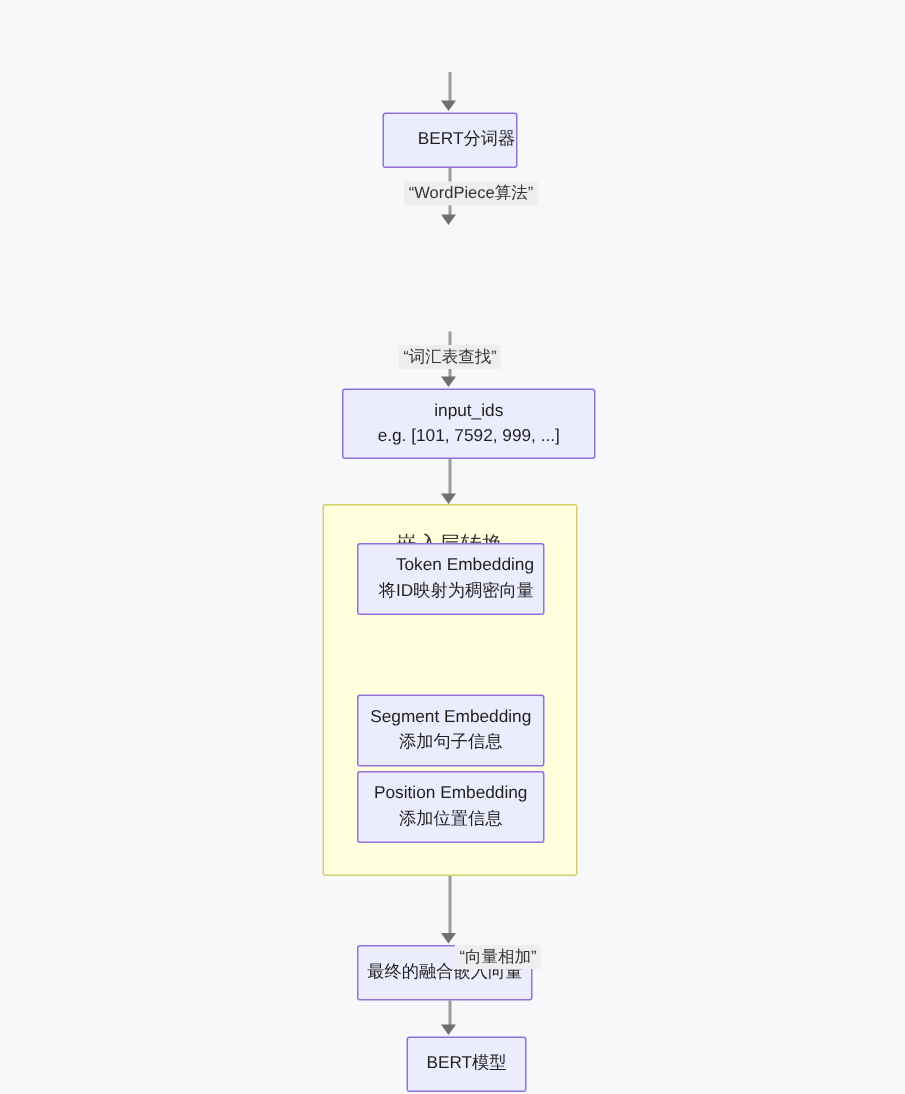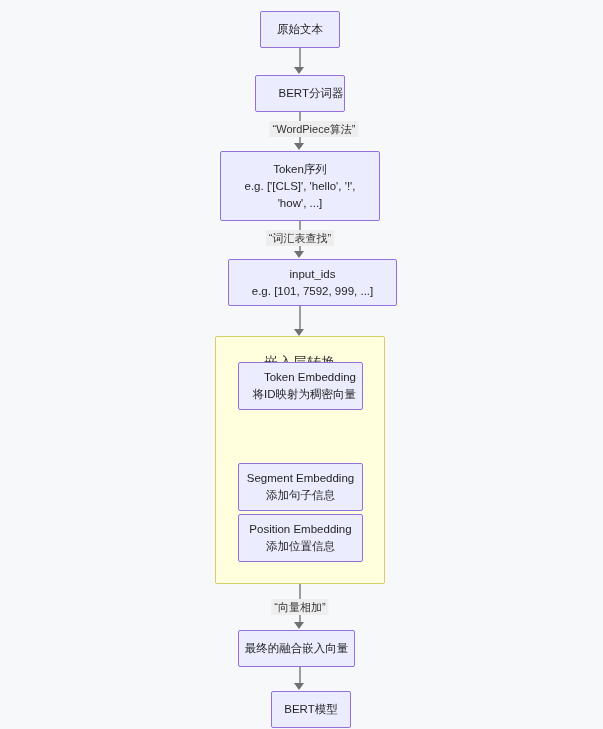--- a/index.html
+++ b/index.html
@@ -116,21 +116,21 @@
     font-size: 11px;
     line-height: 14px;
     padding: 1px 3px;
     white-space: nowrap;
     z-index: 4;
     transform: translateX(-50%);
     left: 300px;
   }
   #l1 { top: 121px; margin-left: 14px; }
   #l2 { top: 230px; }
-  #l3 { top: 599px; }
+  #l3 { top: 630px; margin-left: 32px; }
 </style>
 </head>
 <body>
 
 <div id="canvas">
 
   <div class="subgraph">
     <div class="subgraph-title">嵌入层转换</div>
   </div>
 
@@ -149,33 +149,25 @@
   <div class="edge" id="e5"></div>
   <div class="arrowhead" id="a5"></div>
 
   <div class="edge" id="e6"></div>
   <div class="arrowhead" id="a6"></div>
 
   <div class="edge-label" id="l1">“WordPiece算法”</div>
   <div class="edge-label" id="l2">“词汇表查找”</div>
   <div class="edge-label" id="l3">“向量相加”</div>
 
-  <div class="node" id="n-raw-text">
-    <span class="line">原始文本</span>
-  </div>
 
   <div class="node" id="n-tokenizer">
     <span class="line">BERT分词器</span>
   </div>
 
-  <div class="node" id="n-token-seq">
-    <span class="line">Token序列</span>
-    <span class="line">e.g. ['[CLS]', 'hello', '!',</span>
-    <span class="line">'how', ...]</span>
-  </div>
 
   <div class="node" id="n-input-ids">
     <span class="line">input_ids</span>
     <span class="line">e.g. [101, 7592, 999, ...]</span>
   </div>
 
   <div class="node" id="n-token-emb">
     <span class="line">Token Embedding</span>
     <span class="line">将ID映射为稠密向量</span>
   </div>

